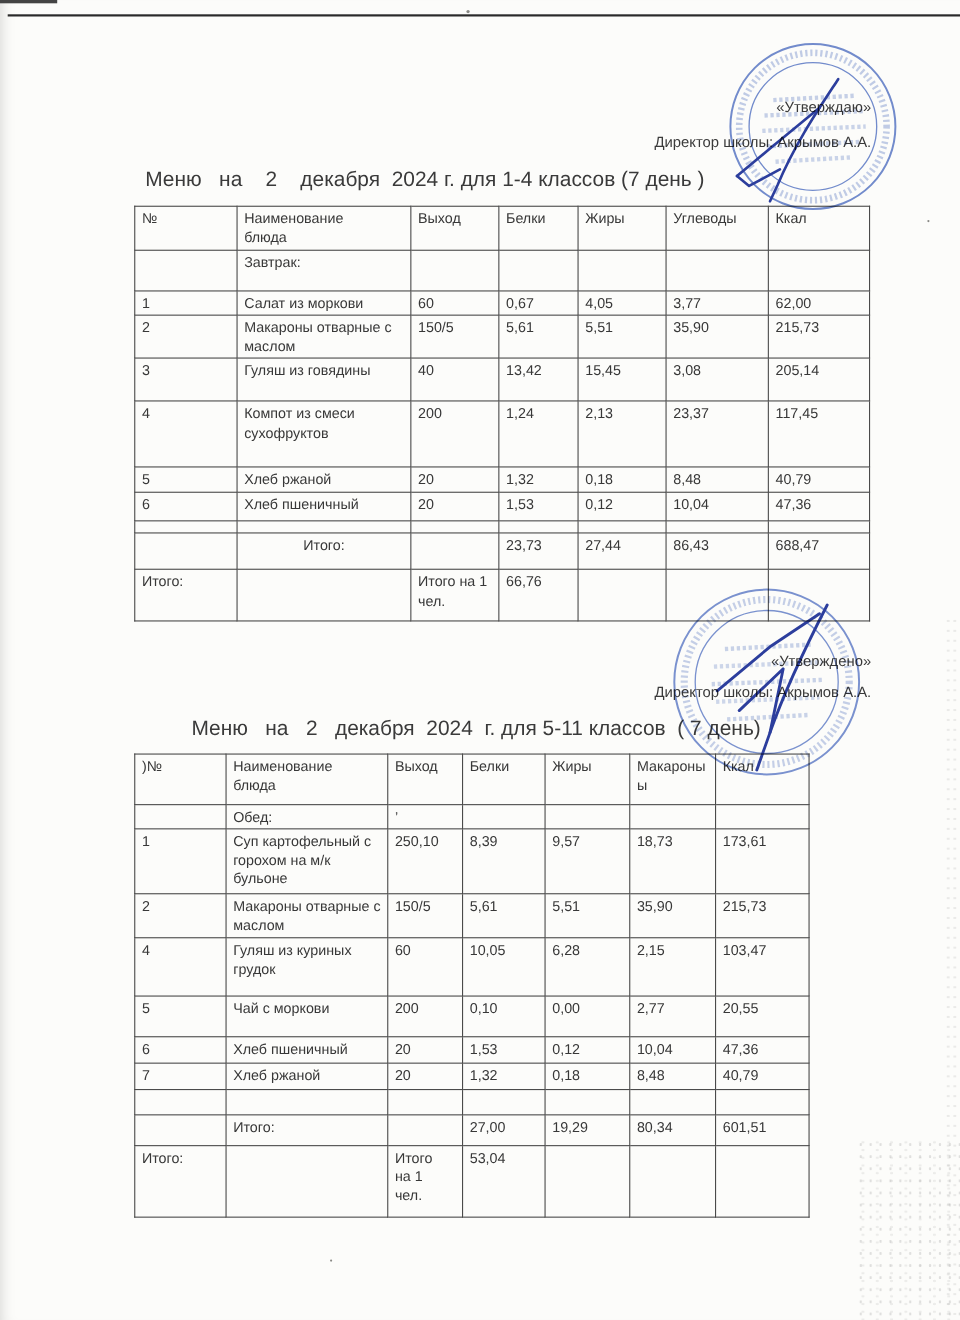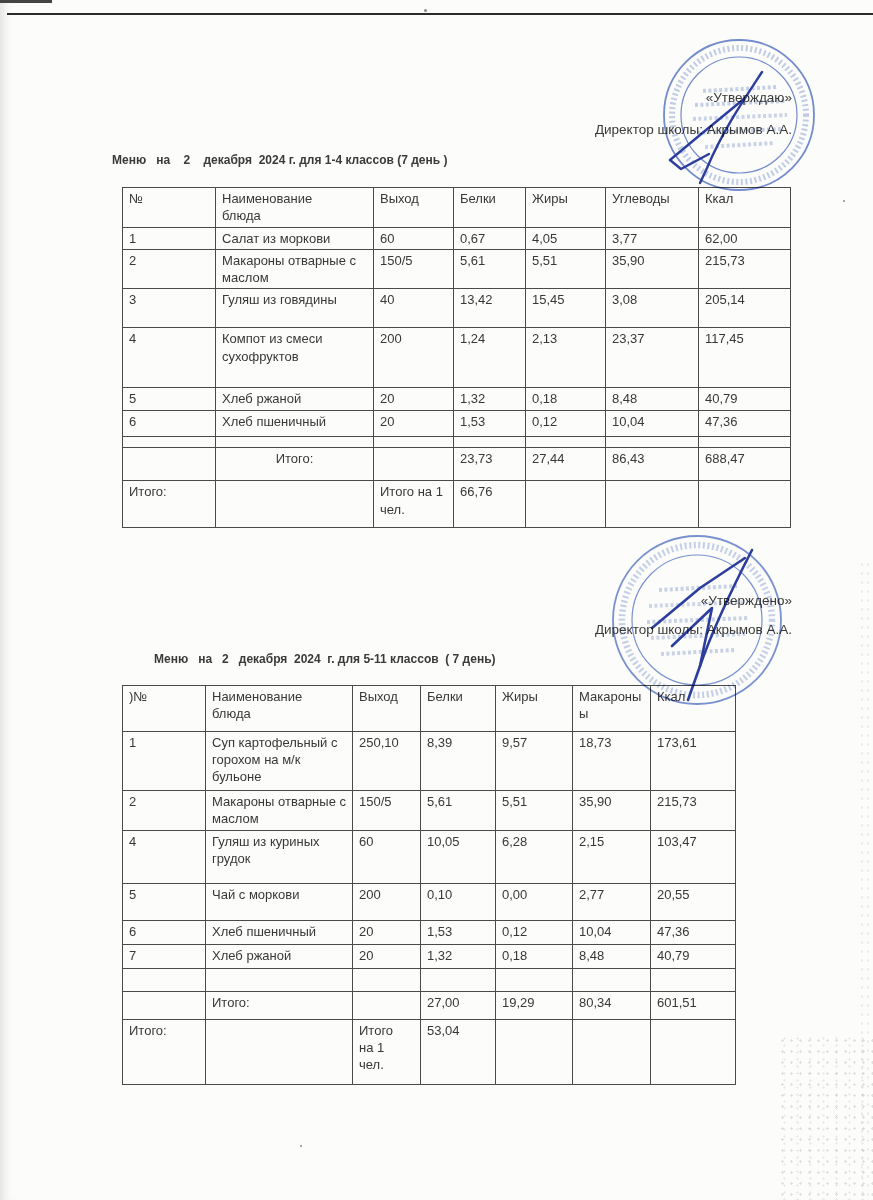--- a/index.html
+++ b/index.html
@@ -23,21 +23,21 @@
   }
   .speckle-edge {
     position:absolute; right:0; top:560px; width:14px; height:640px; opacity:.35;
     background-image:radial-gradient(circle, rgba(120,120,120,.4) 1px, transparent 1.3px);
     background-size:6px 9px;
   }
   .speck { position:absolute; background:#8a8a86; border-radius:50%; }
 
   .approve { position:absolute; right:81px; font-size:13.5px; white-space:pre; }
   .director { position:absolute; right:81px; font-size:13.5px; white-space:pre; }
-  .menu-title { position:absolute; left:112px; font-size:12px; white-space:pre;font-weight:bold; }
+  .menu-title { position:absolute; left:132px; font-size:19px; white-space:pre; }
 
   table.menu {
     position:absolute; border-collapse:collapse; table-layout:fixed;
     font-size:13px; line-height:1.32; color:#383838;
   }
   table.menu td {
     border:1px solid #4a4a4a; vertical-align:top; padding:2px 6px;
     overflow:hidden; white-space:normal;
   }
   table.menu { border:1px solid #3f3f3f; }
@@ -71,20 +71,29 @@
     <tbody>
     <tr style="height:40px">
       <td>№</td>
       <td><span class="wrap-narrow">Наименование блюда</span></td>
       <td>Выход</td>
       <td>Белки</td>
       <td>Жиры</td>
       <td>Углеводы</td>
       <td>Ккал</td>
     </tr>
+    <tr style="height:37px">
+      <td></td>
+      <td>Завтрак:</td>
+      <td></td>
+          <td></td>
+      <td></td>
+          <td></td>
+      <td></td>
+    </tr>
     <tr style="height:19px">
       <td>1</td>
       <td>Салат из моркови</td>
       <td>60</td>
       <td>0,67</td>
       <td>4,05</td>
       <td>3,77</td>
       <td>62,00</td>
     </tr>
     <tr style="height:39px">
@@ -179,20 +188,29 @@
     <tbody>
     <tr style="height:46px">
       <td>)№</td>
       <td><span class="wrap-narrow">Наименование блюда</span></td>
       <td>Выход</td>
       <td>Белки</td>
       <td>Жиры</td>
       <td>Макароны ы</td>
       <td>Ккал</td>
     </tr>
+    <tr style="height:18px">
+      <td></td>
+      <td>Обед:</td>
+      <td>’</td>
+      <td></td>
+          <td></td>
+      <td></td>
+          <td></td>
+    </tr>
     <tr style="height:59px">
       <td>1</td>
       <td>Суп картофельный с горохом на м/к бульоне</td>
       <td>250,10</td>
       <td>8,39</td>
       <td>9,57</td>
       <td>18,73</td>
       <td>173,61</td>
     </tr>
     <tr style="height:40px">

